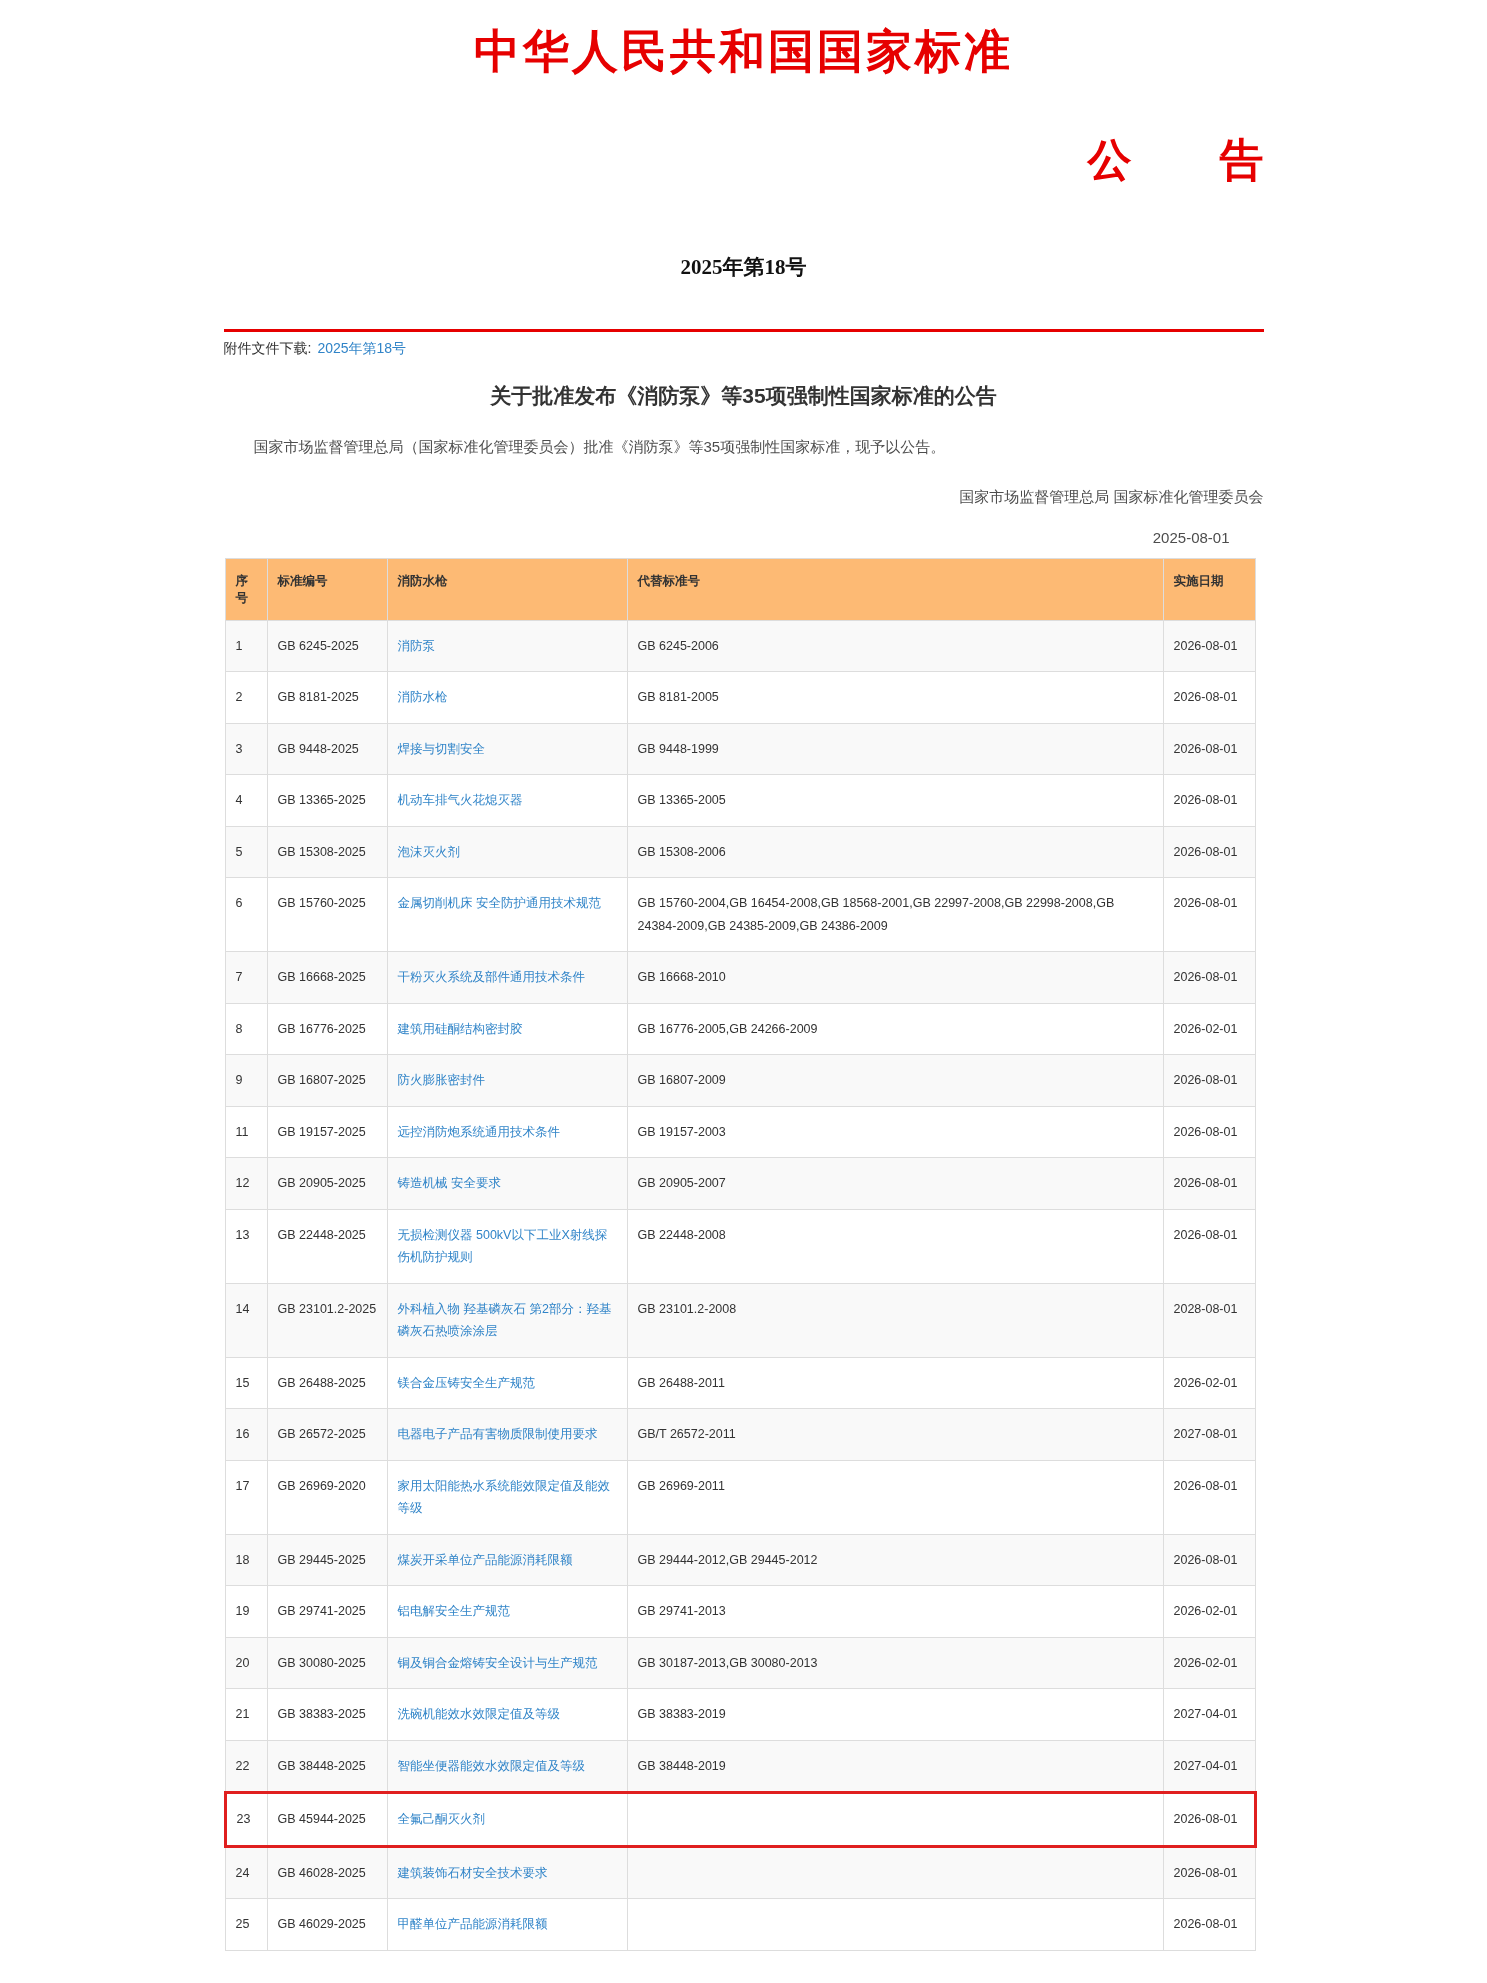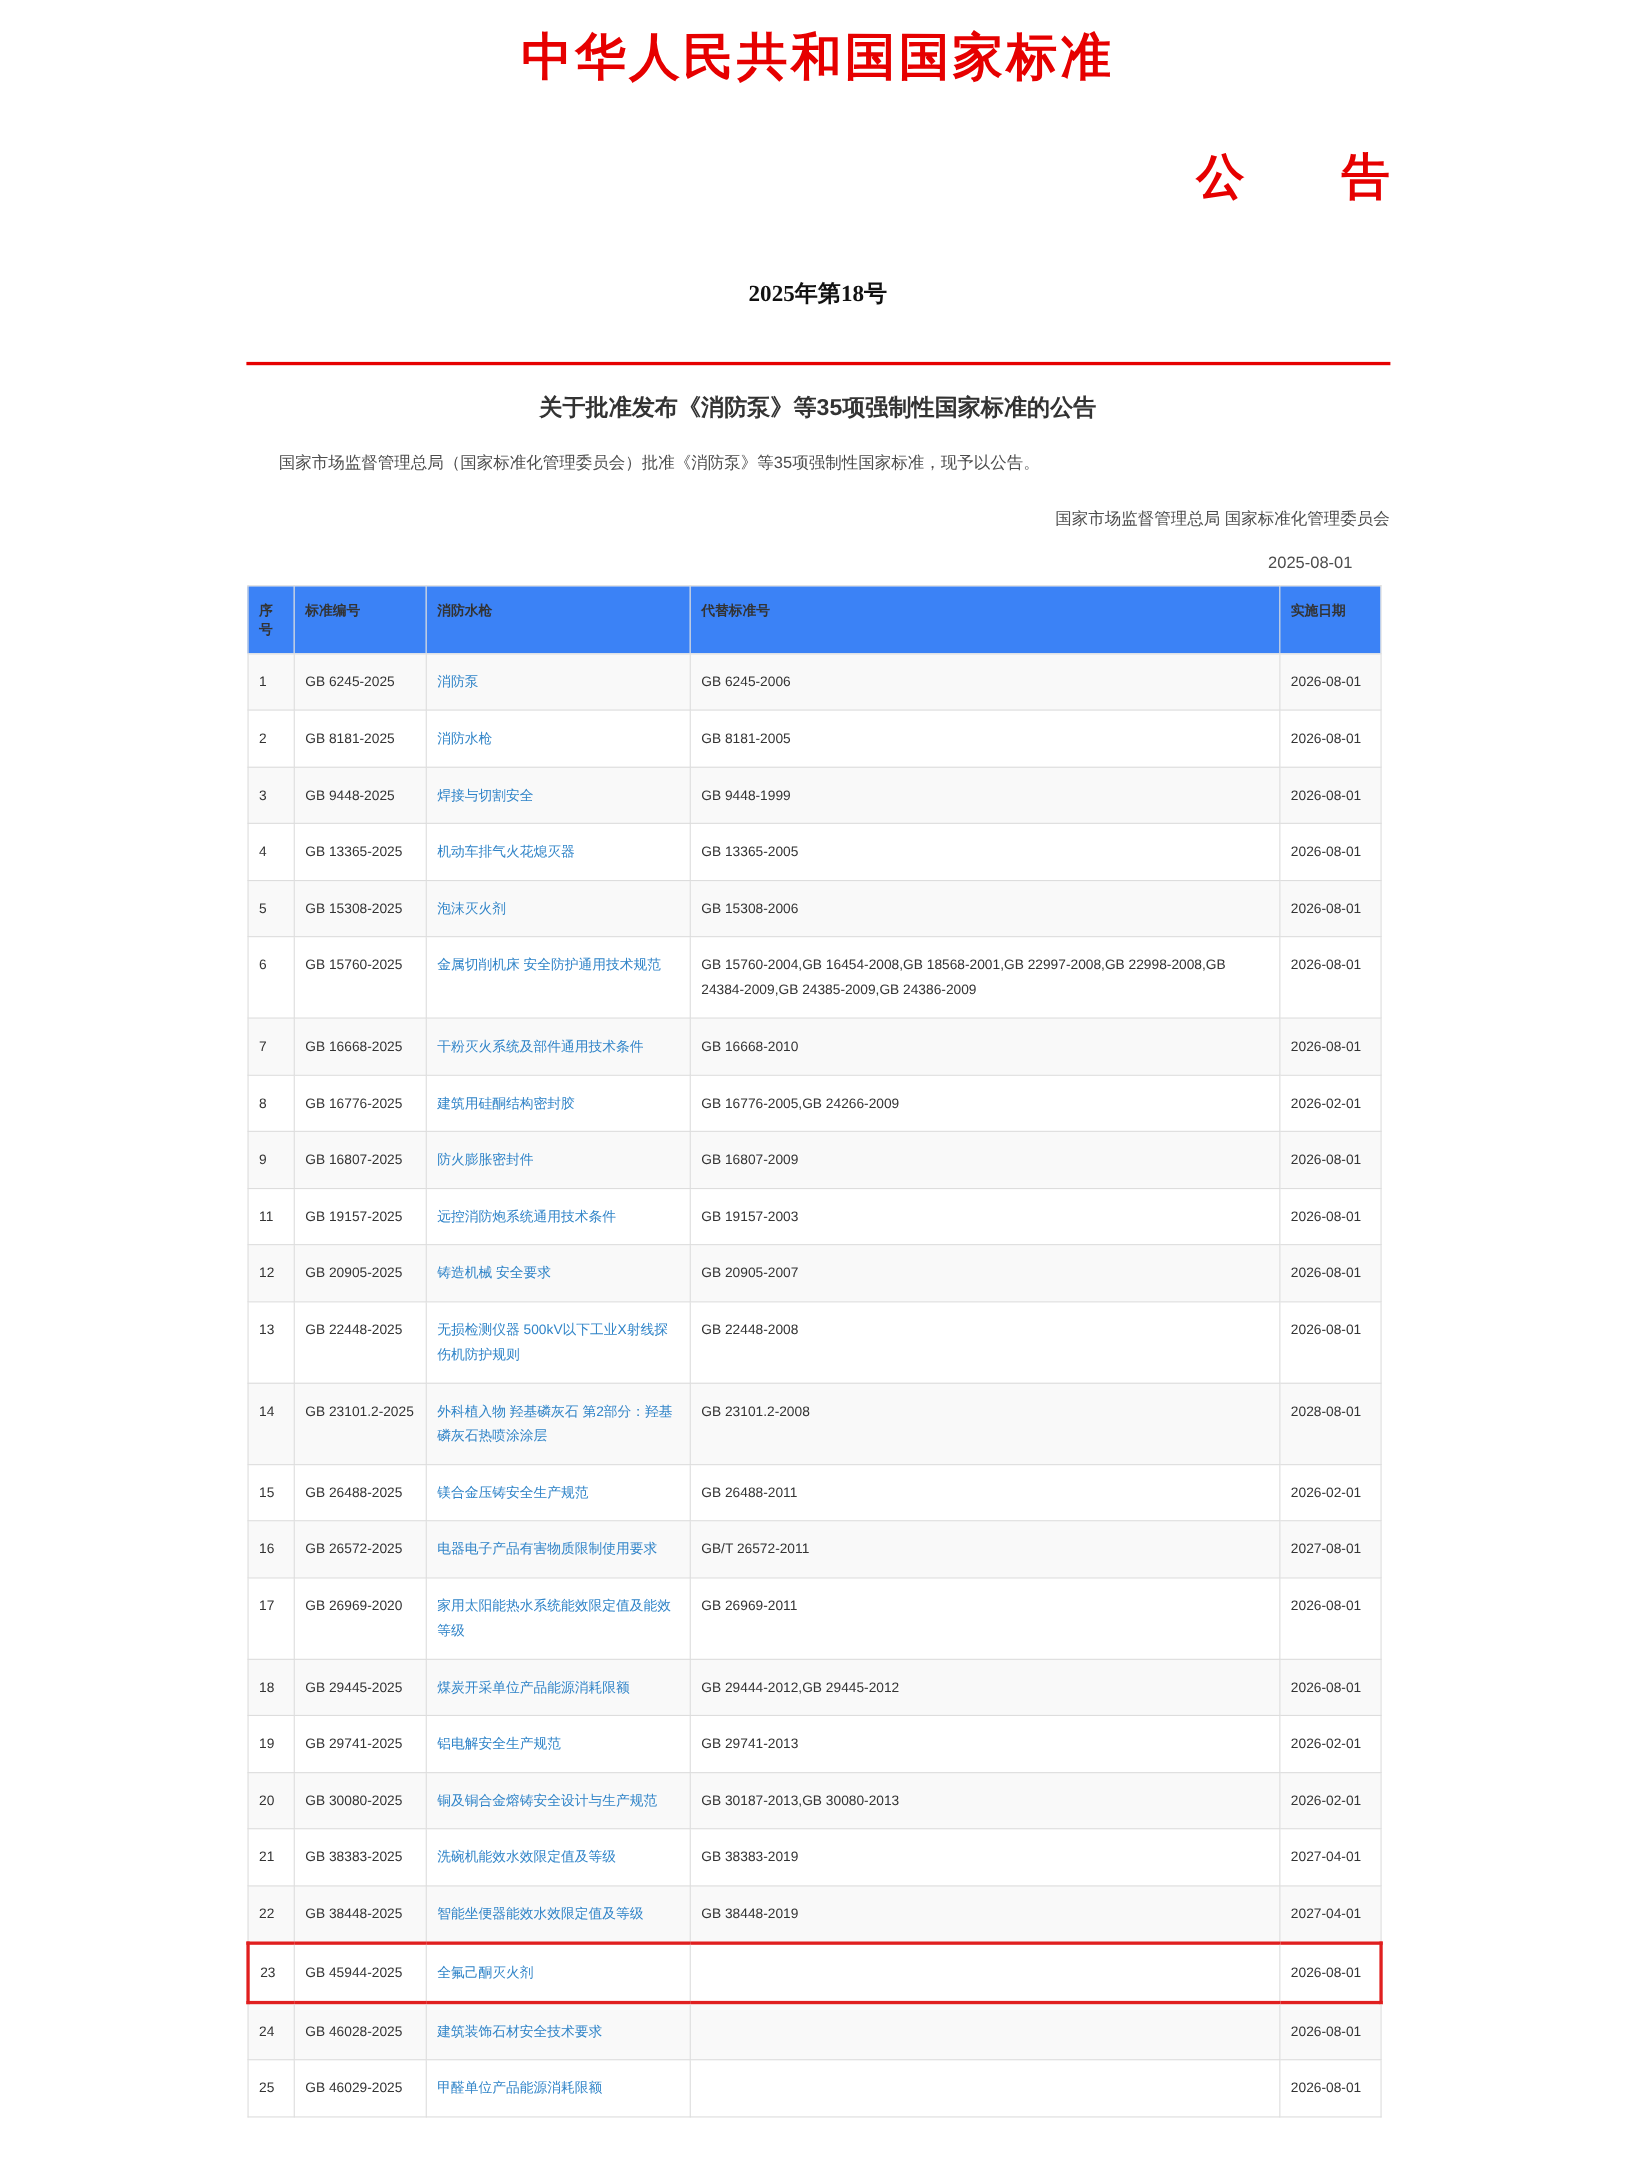--- a/index.html
+++ b/index.html
@@ -42,21 +42,21 @@
   .pub-date  { margin-top:22px; text-align:right; font-size:15px; color:#4d4d4d; padding-right:34px; }
 
   table.standards {
     margin-top:12px; border-collapse:collapse; table-layout:fixed;
     width:1030px; font-size:12.5px; color:#333;
   }
   table.standards th, table.standards td {
     border:1px solid #ddd; padding:14px 10px; vertical-align:top;
     text-align:left; line-height:1.8; word-wrap:break-word;
   }
-  table.standards thead th { background:#3b82f6; font-weight:700; color:#333; line-height:1.3; padding:14px 10px; }
+  table.standards thead th { background:#fdba74; font-weight:700; color:#333; line-height:1.3; padding:14px 10px; }
   table.standards tbody tr:nth-child(odd) { background:#f9f9f9; }
   table.standards tbody tr:nth-child(even){ background:#ffffff; }
   table.standards a { color:#3084c8; text-decoration:none; }
   .date-cell { white-space:nowrap; }
 
   tr.hl td { border-top:3px solid #e01f1f; border-bottom:3px solid #e01f1f;margin-top:13px; }
   tr.hl td:first-child { border-left:3px solid #e01f1f; }
   tr.hl td:last-child  { border-right:3px solid #e01f1f; }
 </style>
 </head>
@@ -65,20 +65,23 @@
 <div class="page">
 
   <h1 class="main-title">中华人民共和国国家标准</h1>
 
   <h2 class="sub-title">公　　告</h2>
 
   <div class="issue-number">2025年第18号</div>
 
   <div class="redline"></div>
 
+  <div class="attachment">
+    <span>附件文件下载:</span><a href="#">2025年第18号</a>
+  </div>
 
   <div class="notice-title">关于批准发布《消防泵》等35项强制性国家标准的公告</div>
 
   <p class="notice-body">国家市场监督管理总局（国家标准化管理委员会）批准《消防泵》等35项强制性国家标准，现予以公告。</p>
 
   <div class="signature">国家市场监督管理总局 国家标准化管理委员会</div>
 
   <div class="pub-date">2025-08-01</div>
 
   <table class="standards">

